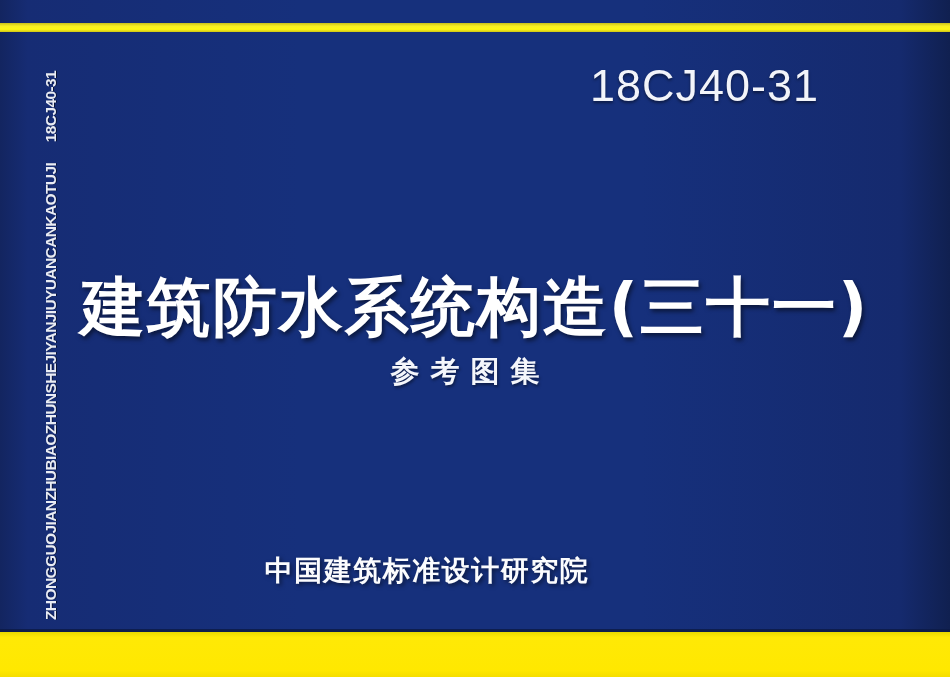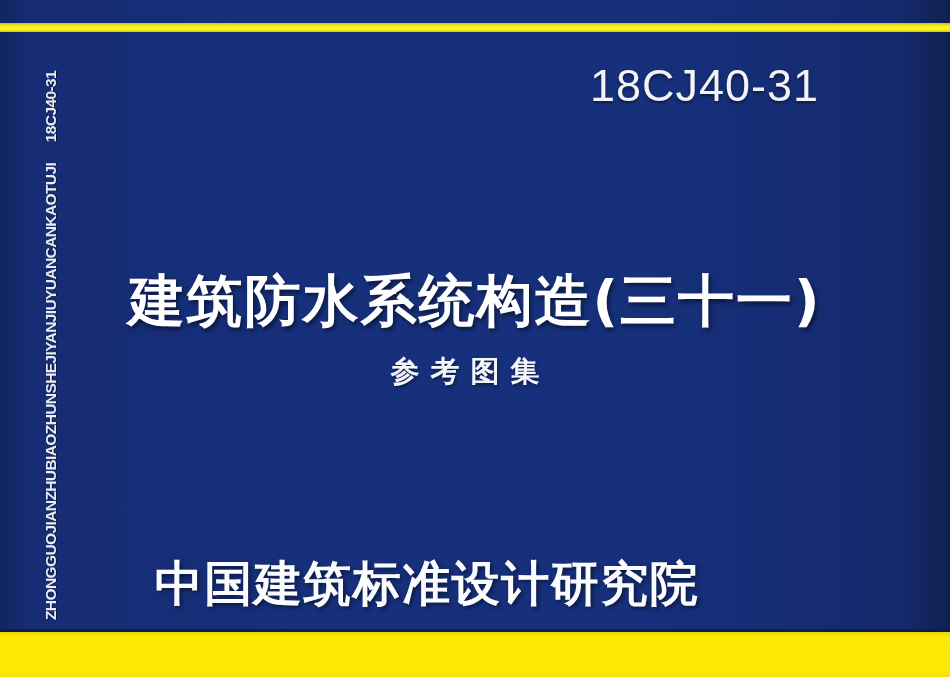--- a/index.html
+++ b/index.html
@@ -109,21 +109,21 @@
 
   
   .main-title {
     position: absolute;
     left: 0;
     top: 264px;
     width: 950px;
     text-align: center;
     color: #ffffff;
     font-family: "DejaVu Sans", "Liberation Sans", sans-serif;
-    font-size: 56px;
+    font-size: 64px;
     font-weight: 700;
     letter-spacing: 2px;
     white-space: nowrap;
     text-shadow: 2px 3px 4px rgba(0,0,0,.5);
   }
 
   
   .subtitle {
     position: absolute;
     left: 0;
@@ -142,21 +142,21 @@
 
   
   .publisher {
     position: absolute;
     left: 0;
     top: 552px;
     width: 854px;
     text-align: center;
     color: #fbfcfe;
     font-family: "DejaVu Serif", "Liberation Serif", serif;
-    font-size: 48px;
+    font-size: 28px;
     font-weight: 700;
     letter-spacing: 1.5px;
     white-space: nowrap;
     text-shadow: 2px 2px 4px rgba(0,0,0,.5);
   }
 </style>
 </head>
 <body>
 
 <div id="cover">

